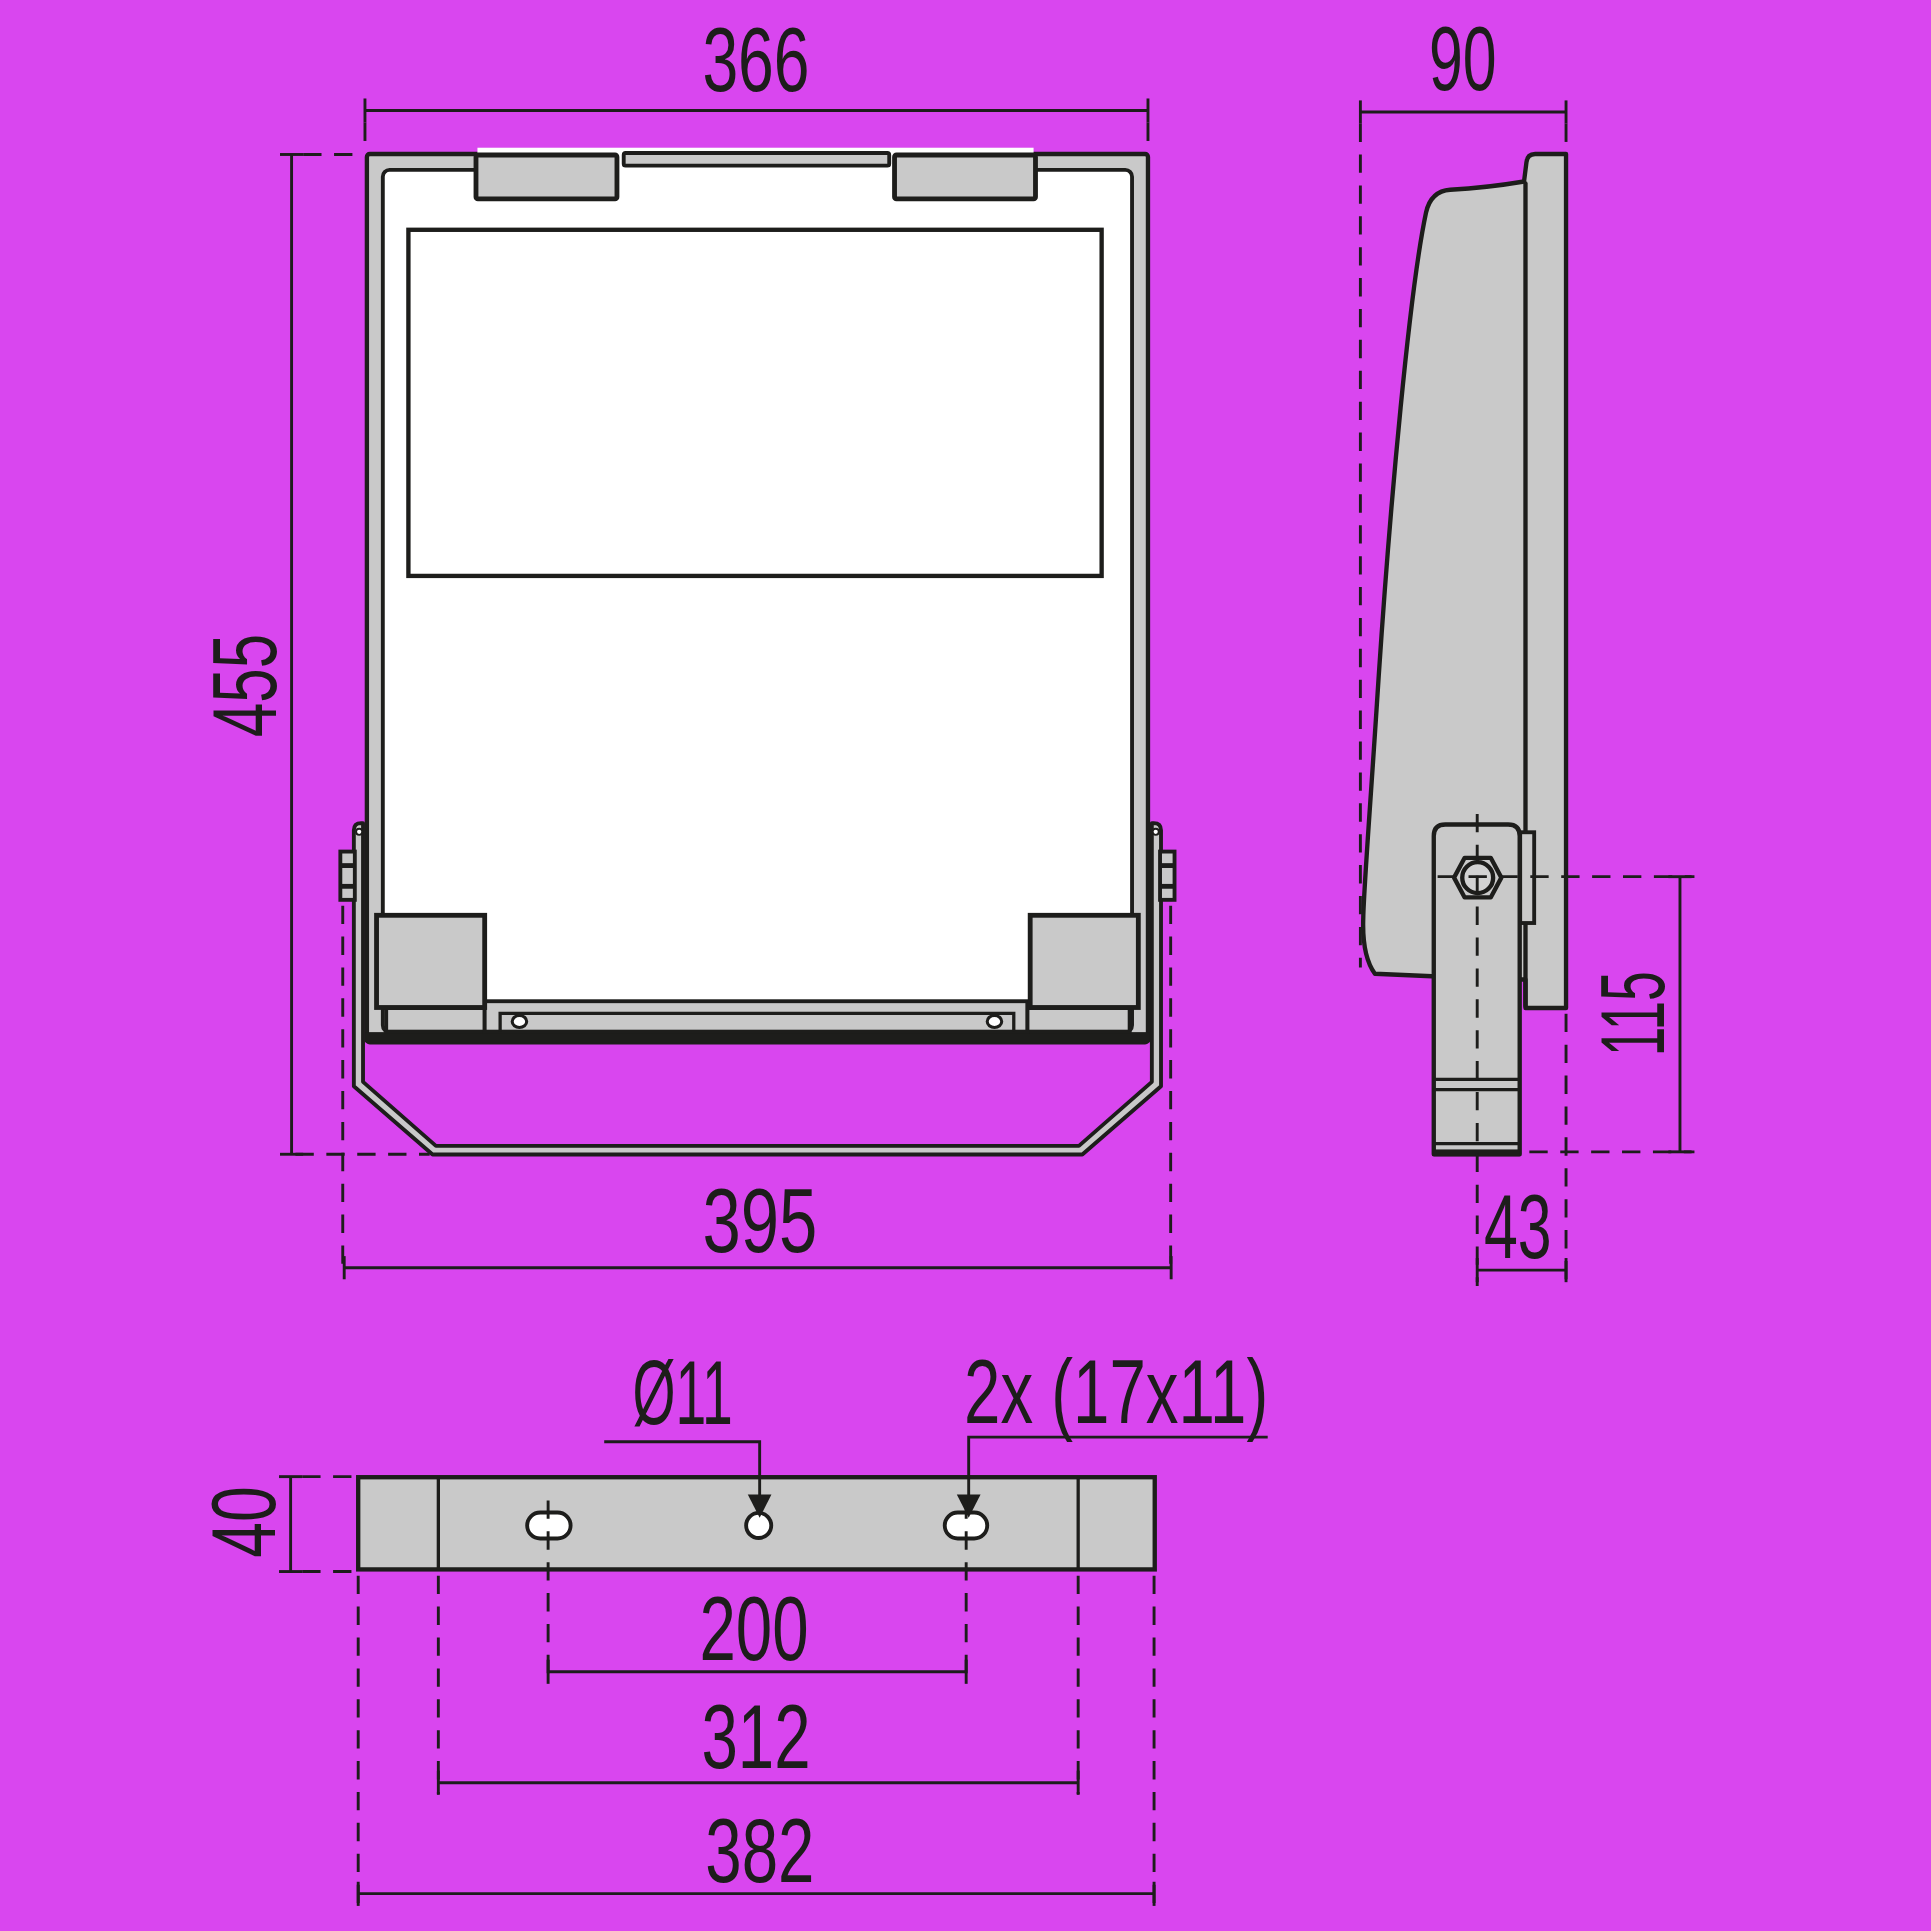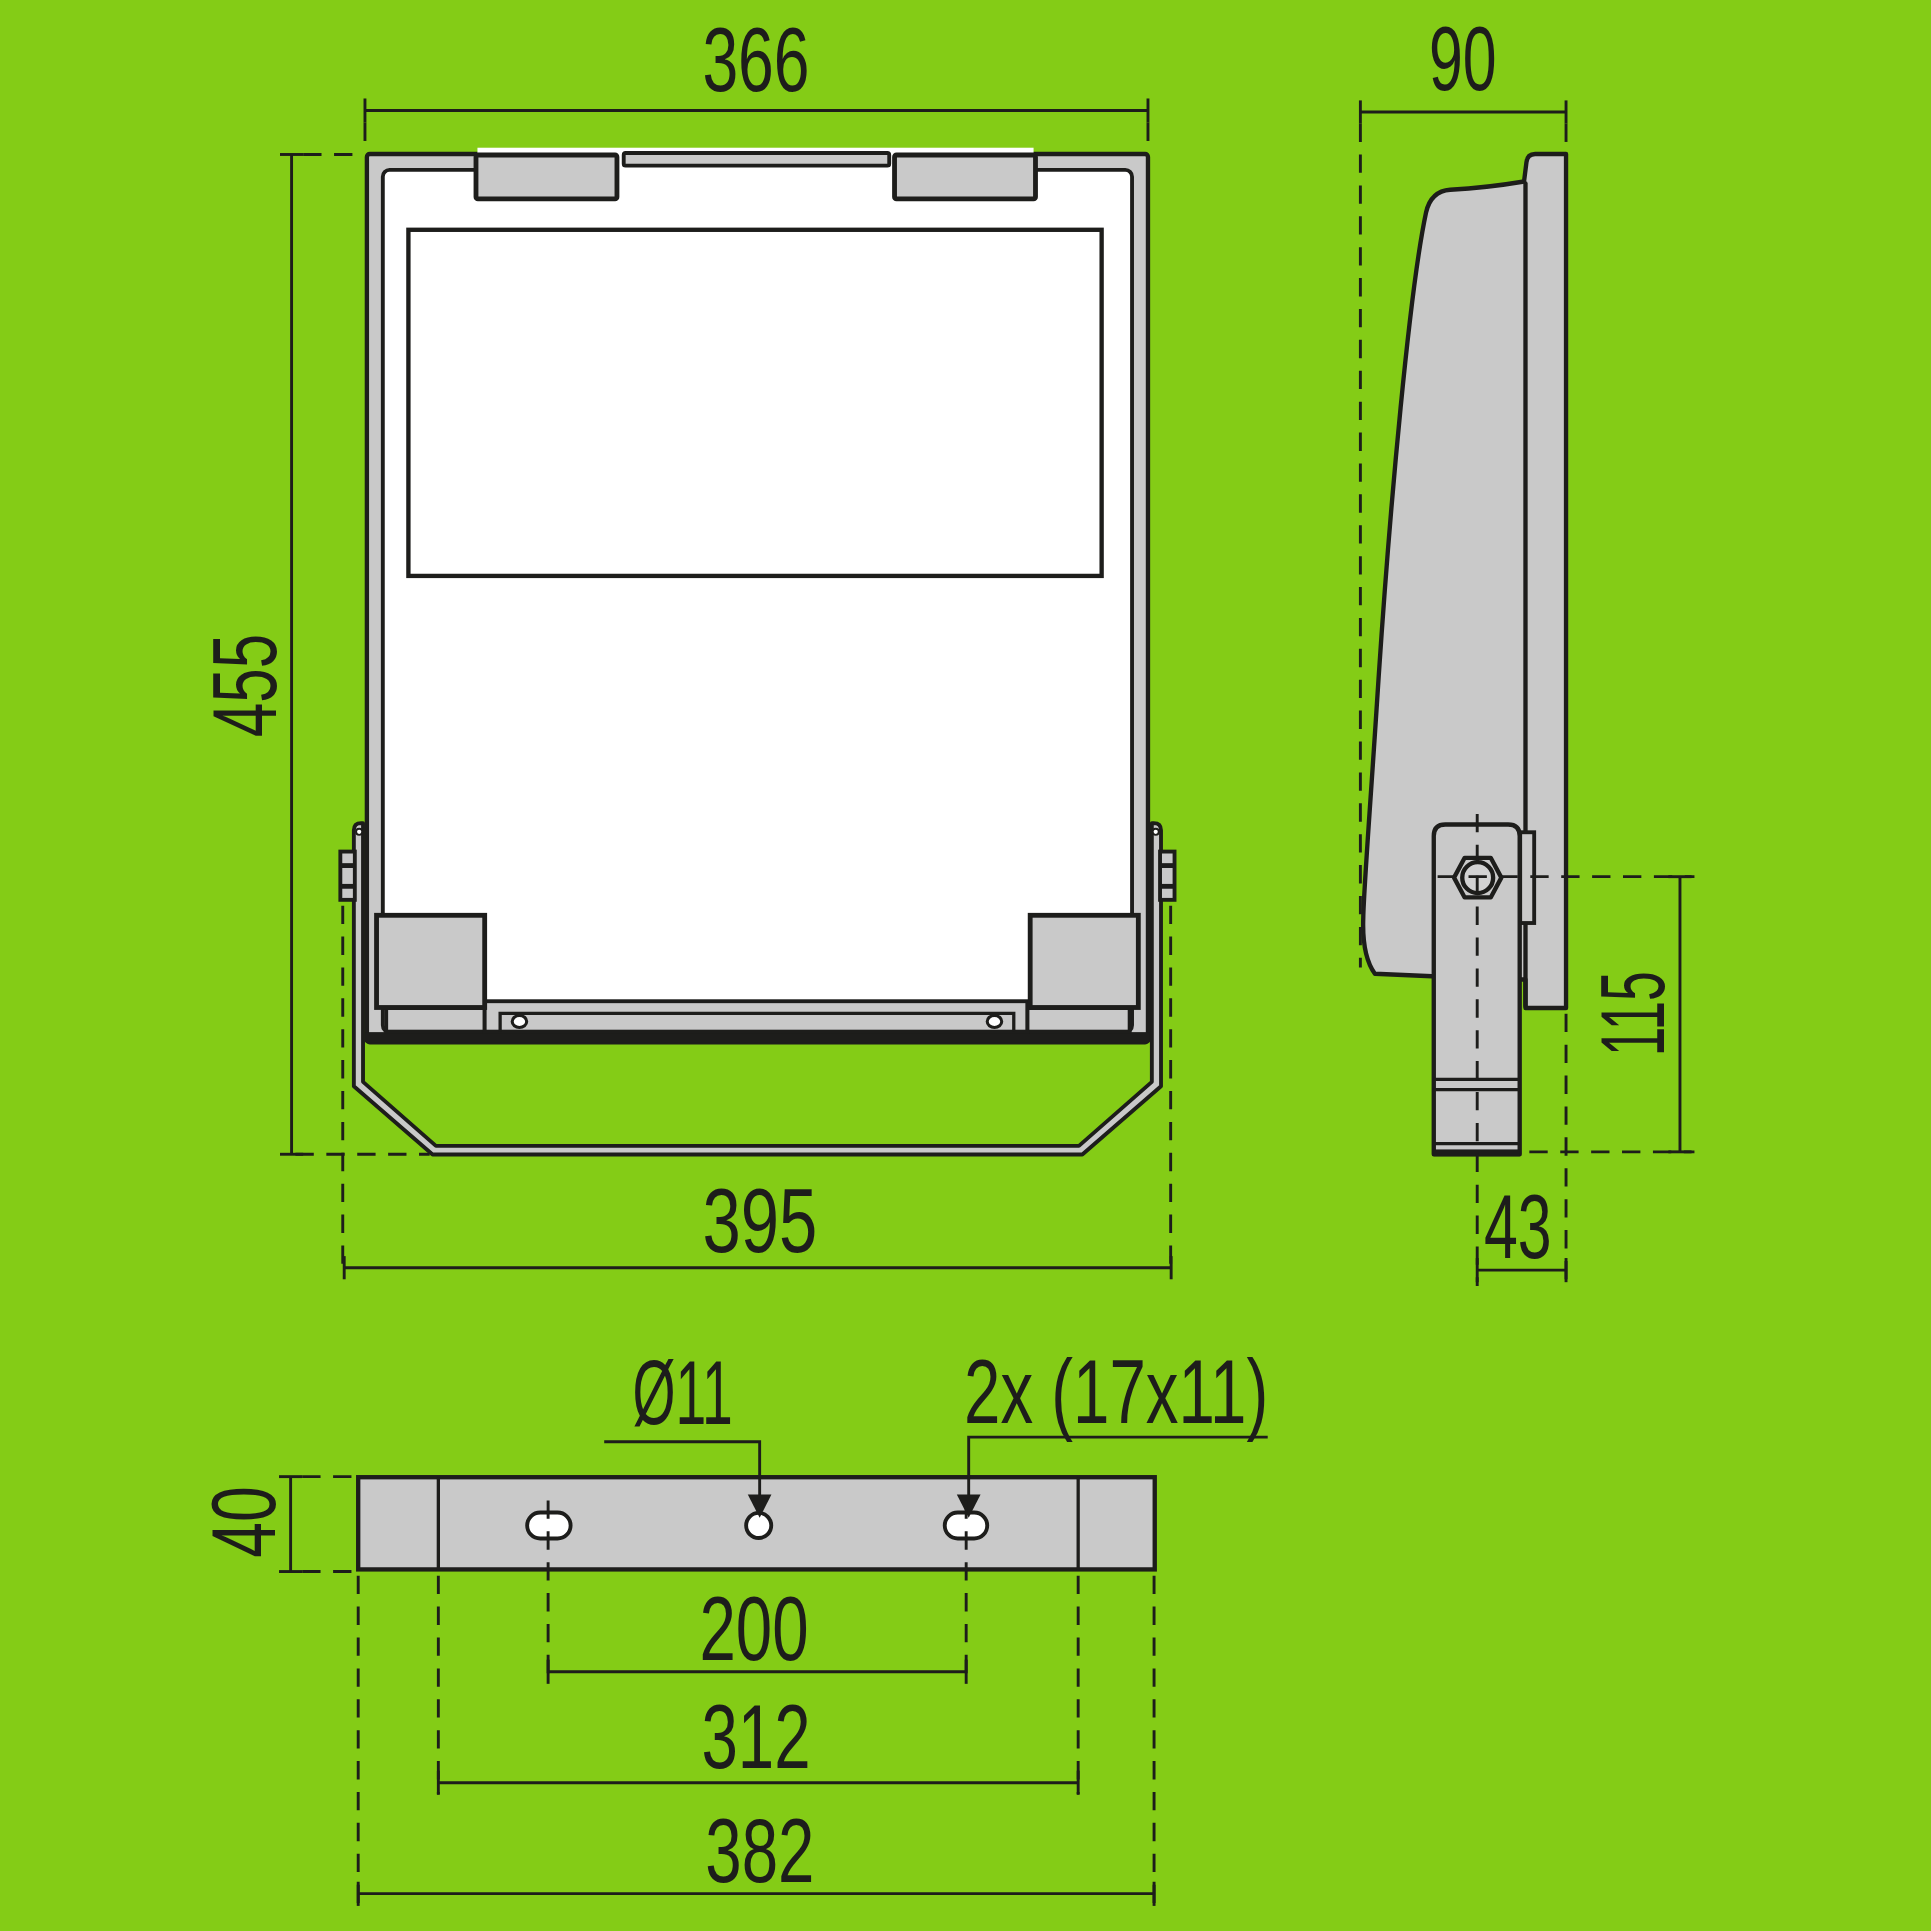--- a/index.html
+++ b/index.html
@@ -1,16 +1,16 @@
 <!DOCTYPE html>
 <html><head>
 <meta charset="utf-8">
 <style>
   html,body{margin:0;padding:0;background:#ffffff;}
-  #stage{width:1931px;height:1931px;position:relative;background:#84cc16;}
+  #stage{width:1931px;height:1931px;position:relative;background:#d946ef;}
   svg{display:block;}
   text{font-family:"Liberation Sans", sans-serif; fill:#1d1d1b;}
 </style>
 </head>
 <body>
 <div id="stage">
 <svg width="1931" height="1931" viewBox="0 0 2000 2000">
 <defs>
 <style>
  .ln{stroke:#1d1d1b;fill:none;stroke-width:4.5;stroke-linejoin:round;stroke-linecap:round;}

